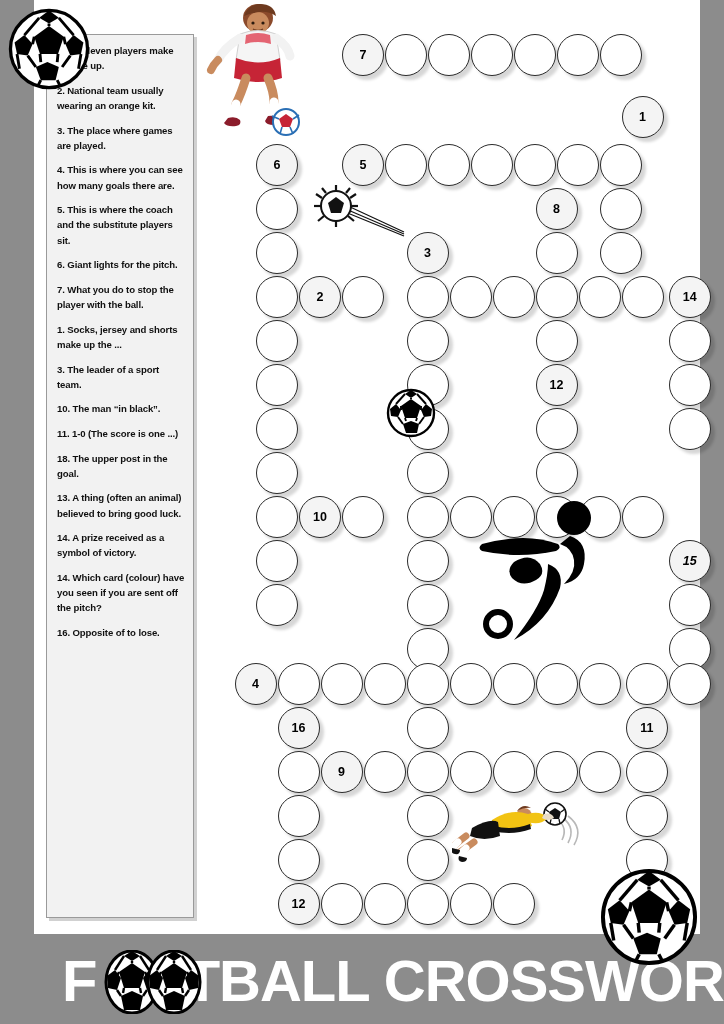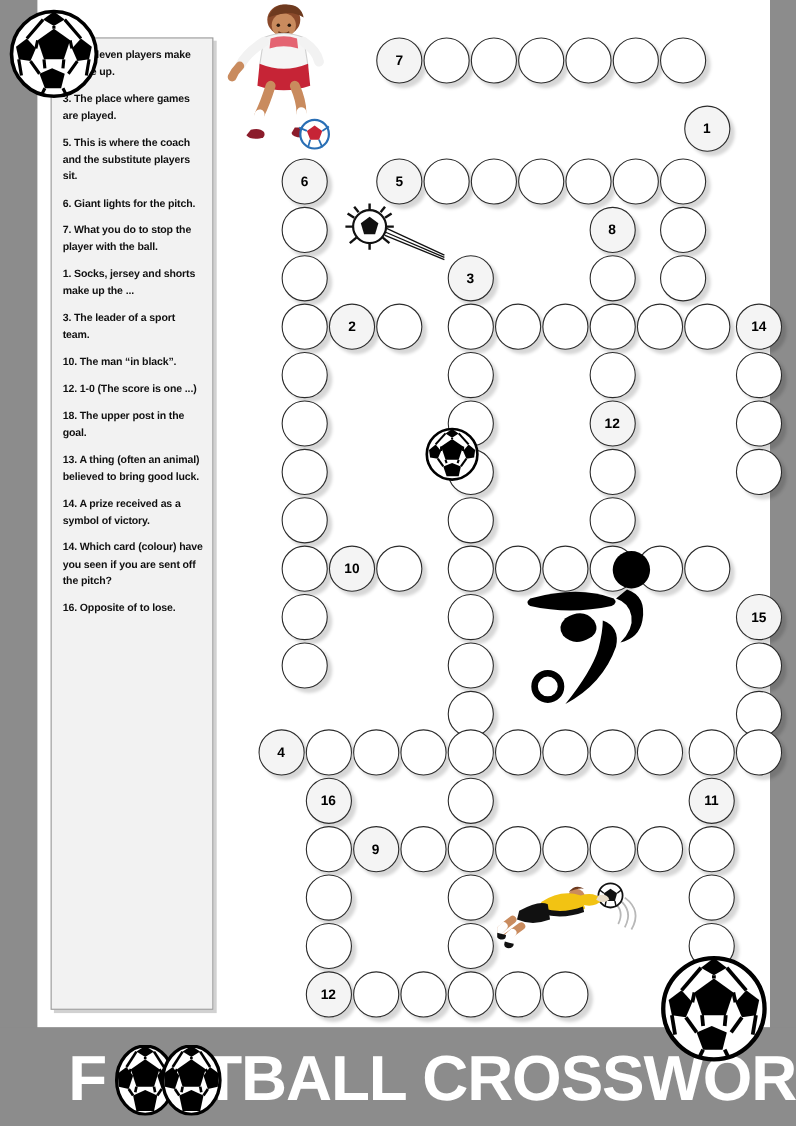--- a/index.html
+++ b/index.html
@@ -218,21 +218,21 @@
       </div>
       <div class="cell" style="left: 342px; top: 496px;"></div>
       <div class="cell" style="left: 406.5px; top: 496px;"></div>
       <div class="cell" style="left: 449.5px; top: 496px;"></div>
       <div class="cell" style="left: 492.5px; top: 496px;"></div>
       <div class="cell" style="left: 535.5px; top: 496px;"></div>
       <div class="cell" style="left: 578.5px; top: 496px;"></div>
       <div class="cell" style="left: 621.5px; top: 496px;"></div>
       <div class="cell" style="left: 256px; top: 540px;"></div>
       <div class="cell" style="left: 406.5px; top: 540px;"></div>
-      <div class="cell numbered" style="left: 668.8px; top: 540px;">
+      <div class="cell numbered" style="left: 668.8px; top: 540px; font-style: italic;">
         <span class="num">15</span>
       </div>
       <div class="cell" style="left: 256px; top: 584px;"></div>
       <div class="cell" style="left: 406.5px; top: 584px;"></div>
       <div class="cell" style="left: 668.8px; top: 584px;"></div>
       <div class="cell" style="left: 406.5px; top: 628px;"></div>
       <div class="cell" style="left: 668.8px; top: 628px;"></div>
       <div class="cell numbered" style="left: 234.5px; top: 663.2px;">
         <span class="num">4</span>
       </div>
@@ -275,28 +275,30 @@
       </div>
       <div class="cell" style="left: 320.5px; top: 883.2px;"></div>
       <div class="cell" style="left: 363.5px; top: 883.2px;"></div>
       <div class="cell" style="left: 406.5px; top: 883.2px;"></div>
       <div class="cell" style="left: 449.5px; top: 883.2px;"></div>
       <div class="cell" style="left: 492.5px; top: 883.2px;"></div>
     </div>
 
   <div id="clue-panel">
       <div class="clue">1. Eleven players make one up.</div>
+      <div class="clue">2. National team usually wearing an orange kit.</div>
       <div class="clue">3. The place where games are played.</div>
+      <div class="clue">4. This is where you can see how many goals there are.</div>
       <div class="clue">5. This is where the coach and the substitute players sit.</div>
       <div class="clue">6. Giant lights for the pitch.</div>
       <div class="clue">7. What you do to stop the player with the ball.</div>
       <div class="clue">1. Socks, jersey and shorts make up the ...</div>
       <div class="clue">3. The leader of a sport team.</div>
       <div class="clue">10. The man “in black”.</div>
-      <div class="clue">12. 1-0 (The score is one ...)</div>
+      <div class="clue">11. 1-0 (The score is one ...)</div>
       <div class="clue">18. The upper post in the goal.</div>
       <div class="clue">13. A thing (often an animal) believed to bring good luck.</div>
       <div class="clue">14. A prize received as a symbol of victory.</div>
       <div class="clue">14. Which card (colour) have you seen if you are sent off the pitch?</div>
       <div class="clue">16. Opposite of to lose.</div>
     </div>
 
   <div id="ball-topleft">
     <svg viewBox="0 0 100 100" width="82" height="82">
       <circle cx="50" cy="50" r="47" fill="#fff" stroke="#000" stroke-width="4"></circle>

